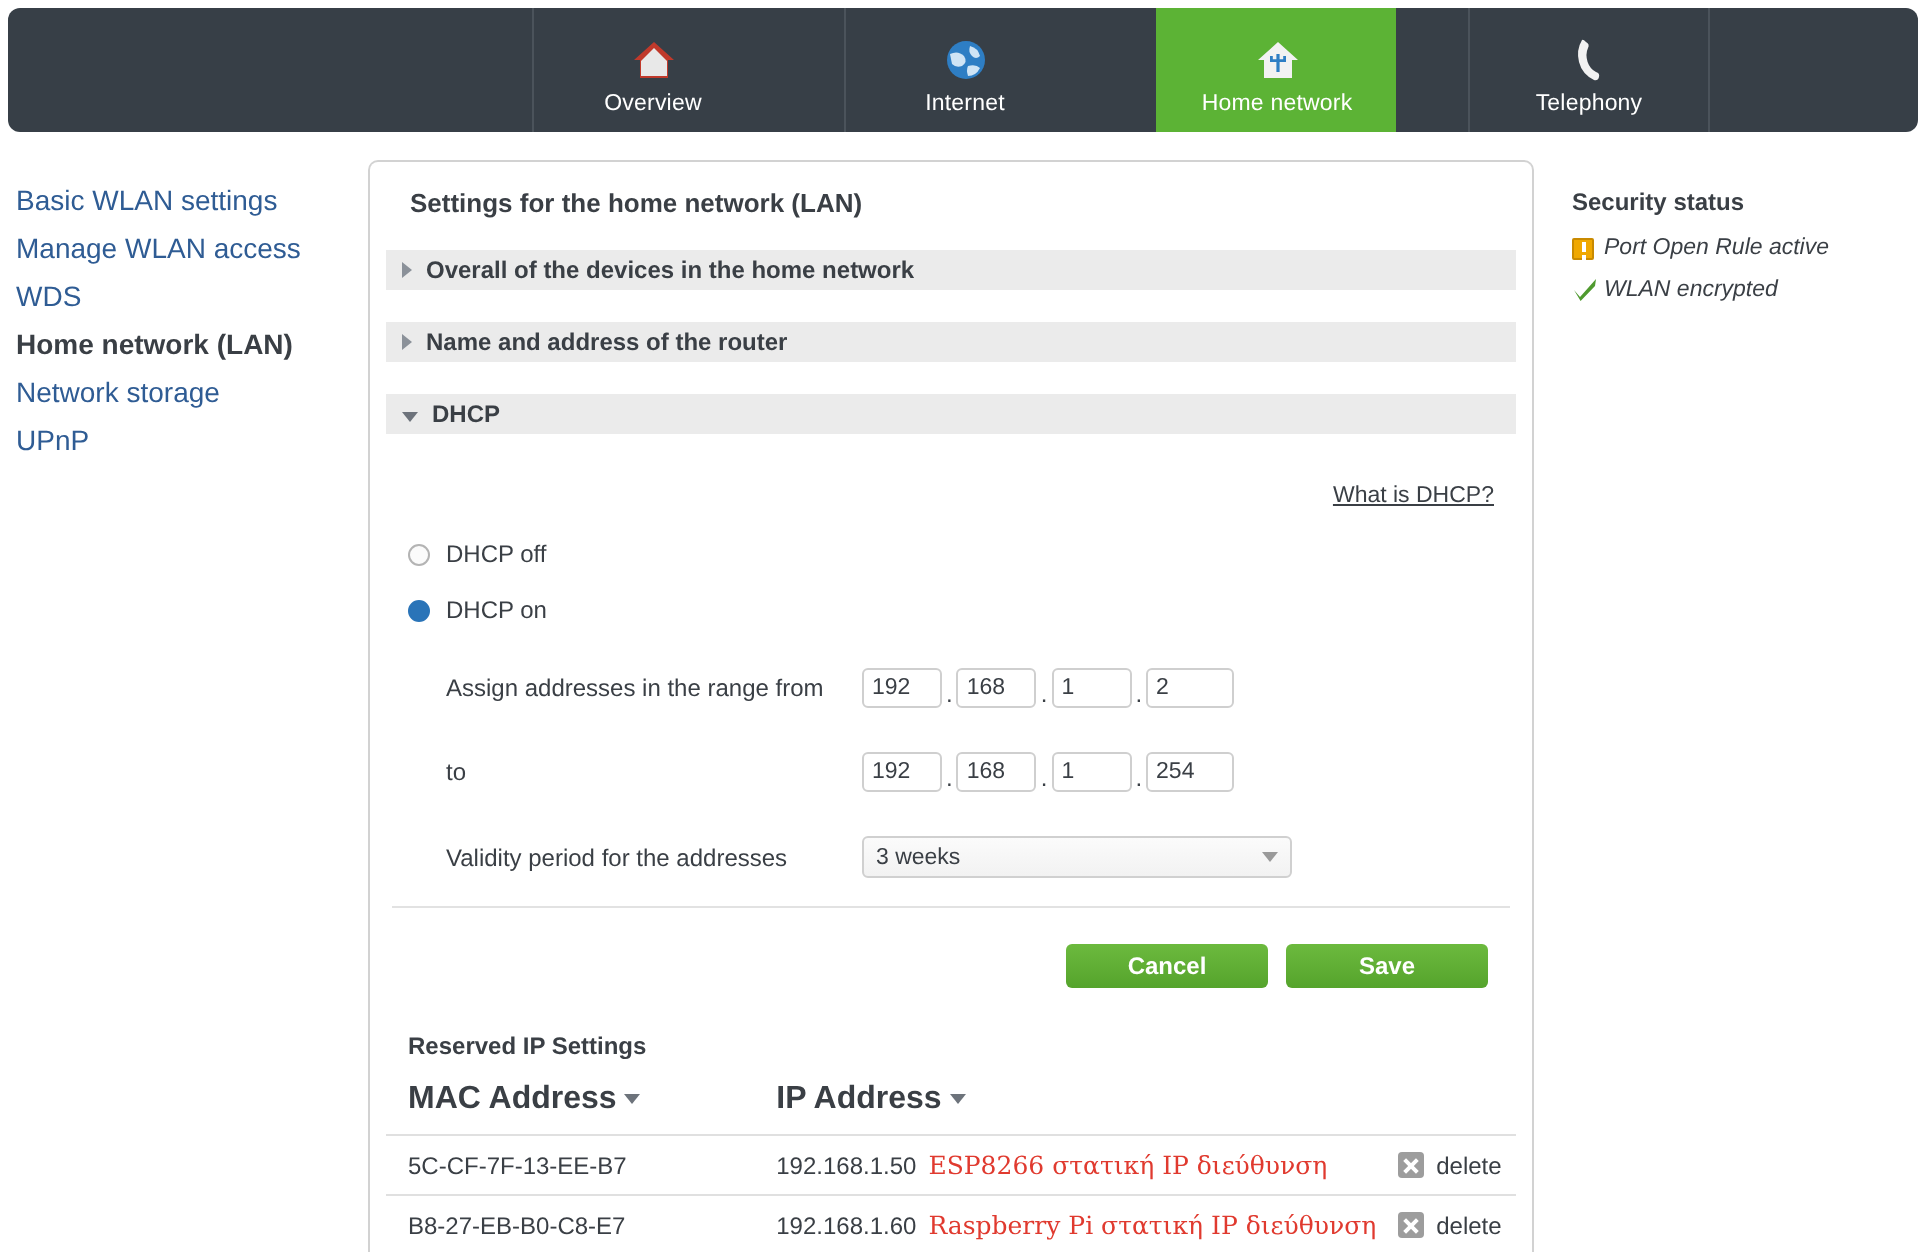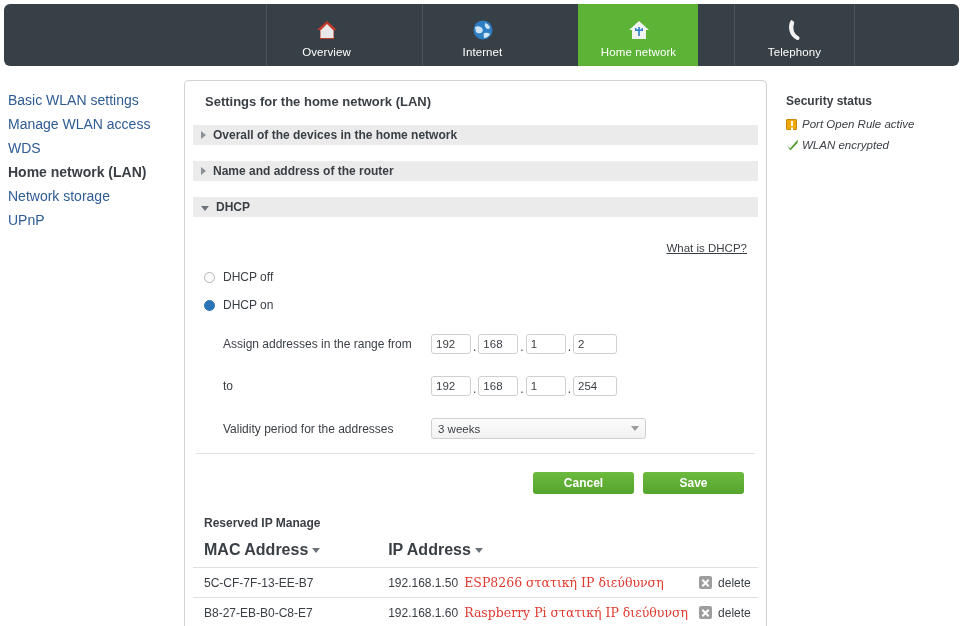--- a/index.html
+++ b/index.html
@@ -478,21 +478,21 @@
     </div>
 
 
     <div class="btn-row">
       <button class="btn">Cancel</button>
       <button class="btn">Save</button>
     </div>
   </div>
 
   <div class="reserved">
-    <div class="reserved-title">Reserved IP Manage</div>
+    <div class="reserved-title">Reserved IP Settings</div>
 
     <table class="res-table">
       <thead>
         <tr>
           <th class="col-mac">
             <span>MAC Address</span><span class="sort-tri"></span>
           </th>
           <th class="col-ip">
             <span>IP Address</span><span class="sort-tri"></span>
           </th>

